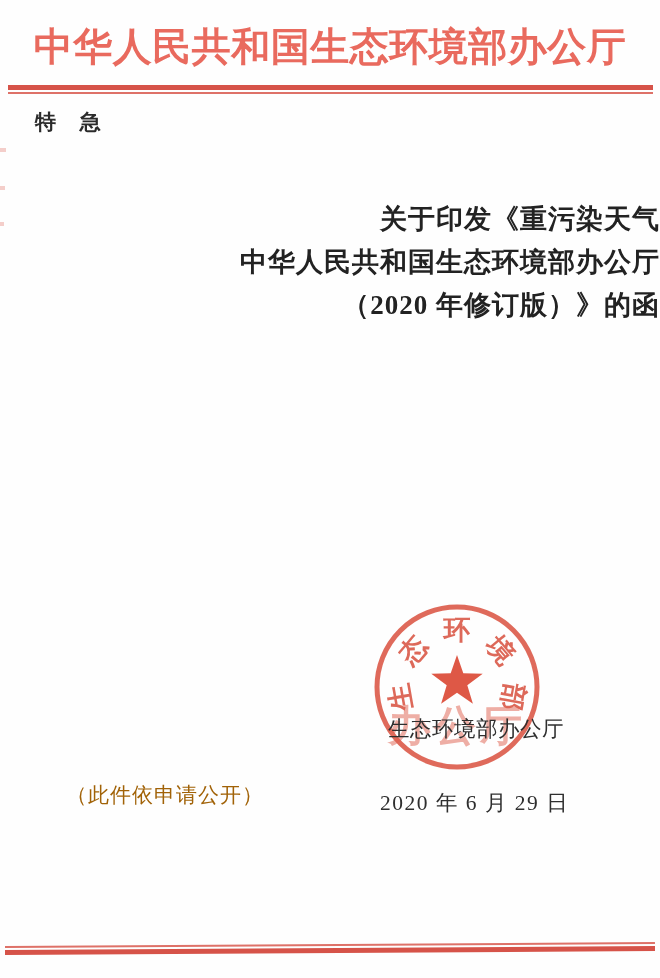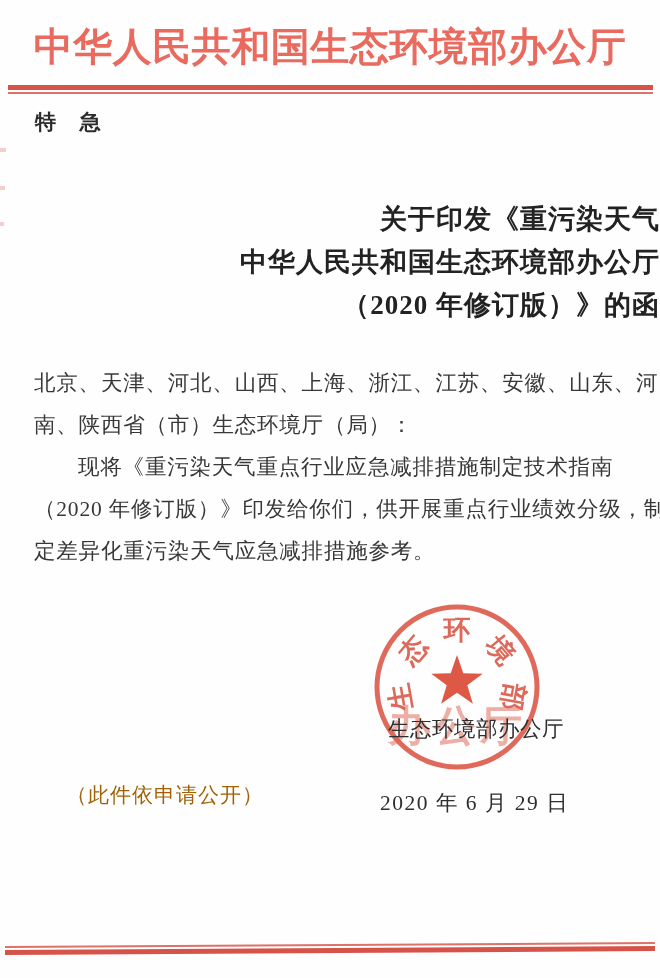--- a/index.html
+++ b/index.html
@@ -150,27 +150,20 @@
   <div class="meta-row">
     <div class="urgency">特 急</div>
   </div>
 
   <div class="doc-title">
     <div class="t-line">关于印发《重污染天气</div>
     <div class="t-line">中华人民共和国生态环境部办公厅</div>
     <div class="t-line">（2020 年修订版）》的函</div>
   </div>
 
-  <div class="body-text">
-    <div class="b-line">北京、天津、河北、山西、上海、浙江、江苏、安徽、山东、河</div>
-    <div class="b-line">南、陕西省（市）生态环境厅（局）：</div>
-    <div class="b-line indent">现将《重污染天气重点行业应急减排措施制定技术指南</div>
-    <div class="b-line">（2020 年修订版）》印发给你们，供开展重点行业绩效分级，制</div>
-    <div class="b-line">定差异化重污染天气应急减排措施参考。</div>
-  </div>
 
   <svg class="seal" viewBox="-92 -92 184 184">
     <circle r="80" fill="none" stroke="#dc5a49" stroke-width="5" opacity="0.9"></circle>
     <polygon points="0,-32 6.3,-13.7 25.7,-13.3 10.3,-1.7 15.9,16.8 0,5.8 -15.9,16.8 -10.3,-1.7 -25.7,-13.3 -6.3,-13.7" fill="#dc4f3c" opacity="0.95"></polygon>
     <g fill="#d8503e" font-size="27" font-weight="bold" opacity="0.85">
       <g transform="rotate(-100)">
           <text y="-48" text-anchor="middle">生</text>
         </g>
       <g transform="rotate(-50)">
           <text y="-48" text-anchor="middle">态</text>

